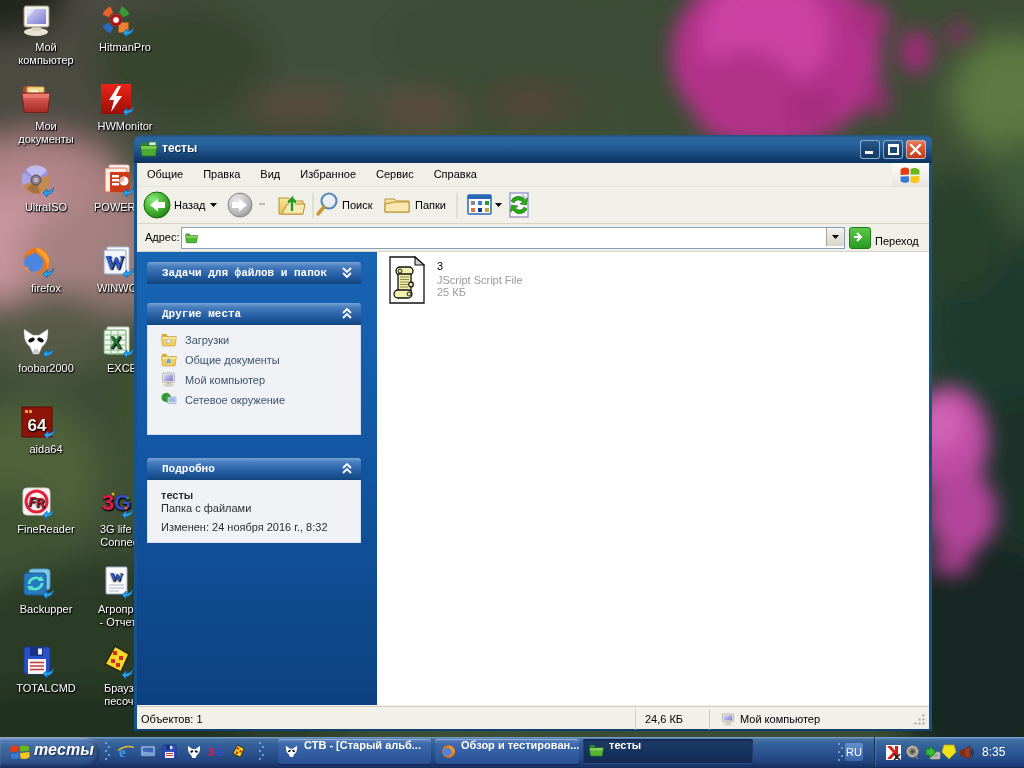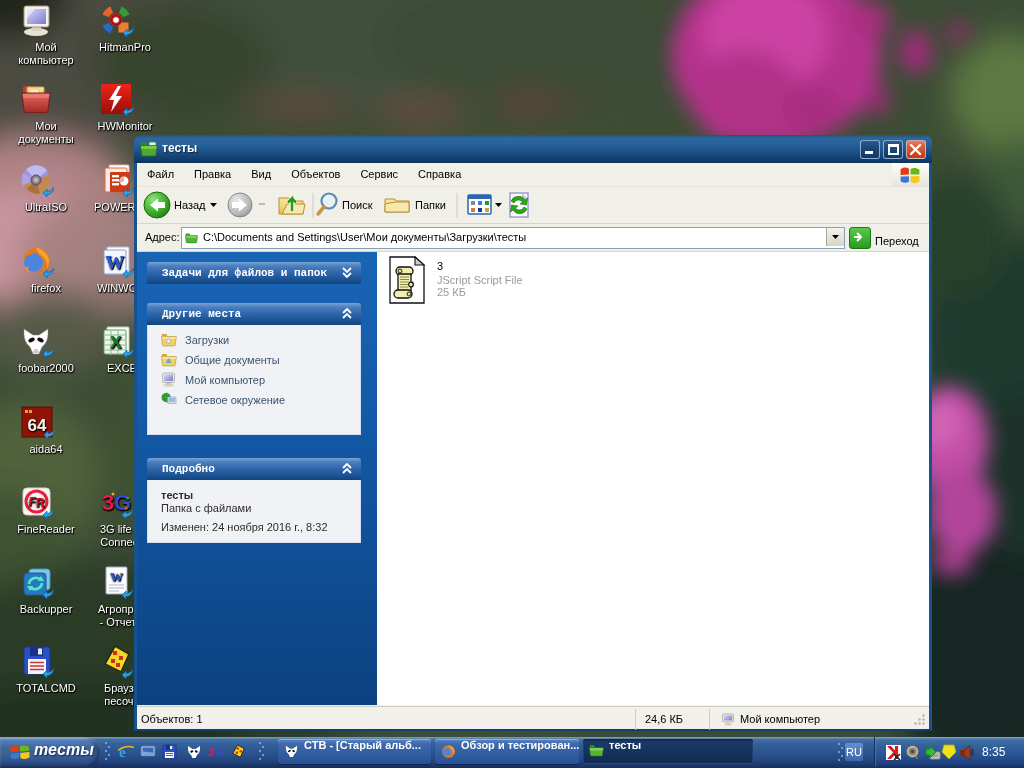--- a/index.html
+++ b/index.html
@@ -347,21 +347,21 @@
         <div style="position:absolute;left:4px;top:3px;width:11px;height:11px;border:2px solid #fff;border-top-width:3px;box-sizing:border-box"></div>
       </div>
   <div class="tbtn" id="bcls" style="right:6px">
    <svg width="18" height="17">
           <path d="M4,4 L13,13 M13,4 L4,13" stroke="#fff" stroke-width="2.4" stroke-linecap="round"></path>
         </svg>
   </div>
  </div>
  <div id="winbody">
   <div id="menubar">
-   <span>Файл</span><span>Правка</span><span>Вид</span><span>Объектов</span><span>Сервис</span><span>Справка</span>
+   <span>Общие</span><span>Правка</span><span>Вид</span><span>Избранное</span><span>Сервис</span><span>Справка</span>
    <div style="position:absolute;right:0;top:0;width:37px;height:23px;background:linear-gradient(180deg,#fdfdfb,#e8e5dc)"></div>
    <svg width="24" height="22" style="position:absolute;right:7px;top:1px" viewBox="0 0 22 21">
     <path d="M2,5 C5,3 7,3 10,4.5 L10,10 L2,10.5 Z" fill="#e83a10"></path>
     <path d="M11.5,4.8 C14.5,3.2 17,3.5 20,5.5 L20,10 L11.5,10 Z" fill="#68b818"></path>
     <path d="M2,12 L10,11.8 L10,17 C7,18.5 5,18.3 2,16.5 Z" fill="#3a78d8"></path>
     <path d="M11.5,11.8 L20,11.5 L20,16.5 C17,18.8 14.5,18.8 11.5,17 Z" fill="#f8c818"></path>
    </svg>
   </div>
   <div id="toolbar">
    <svg width="792" height="36" viewBox="0 0 792 36">
@@ -418,21 +418,20 @@
    </svg>
   </div>
   <div id="addrbar">
    <span style="position:absolute;left:8px;top:7px">Адрес:</span>
    <div style="position:absolute;left:44px;top:3px;width:662px;height:20px;background:#fff;border:1px solid #88a0b8;">
     <svg width="14" height="12" style="position:absolute;left:3px;top:4px" viewBox="0 0 20 16">
      <path d="M1,4 L1,2.5 Q1,1.5 2,1.5 L6,1.5 Q7,1.5 7,2.5 L7,4 Z" fill="#3a9a28"></path>
      <path d="M0.5,4.5 L18,4.5 L16.8,14 Q16.7,15 15.6,15 L2.8,15 Q1.8,15 1.7,14 Z" fill="#54b434" stroke="#2a7a1a" stroke-width="0.7"></path>
      <path d="M1,5 L17.6,5 L17.2,8 L1.3,8 Z" fill="#8ad460" opacity="0.8"></path>
     </svg>
-    <span style="position:absolute;left:21px;top:3px;white-space:nowrap">C:\Documents and Settings\User\Мои документы\Загрузки\тесты</span>
     <div style="position:absolute;right:0;top:0;width:17px;height:18px;background:linear-gradient(180deg,#f4f3ee,#d8d4c8);border-left:1px solid #a8a496">
      <svg width="17" height="18">
               <path d="M5,7 l3.5,4 l3.5,-4 z" fill="#000"></path>
             </svg>
     </div>
    </div>
    <div style="position:absolute;left:712px;top:3px;width:20px;height:20px;border-radius:3px;background:linear-gradient(180deg,#5cc84a,#2a9a22);border:1px solid #1a7a14">
     <svg width="18" height="18">
             <path d="M4,9 L10,9 M7,5 L11,9 L7,13" stroke="#fff" stroke-width="2" fill="none"></path>
           </svg>

